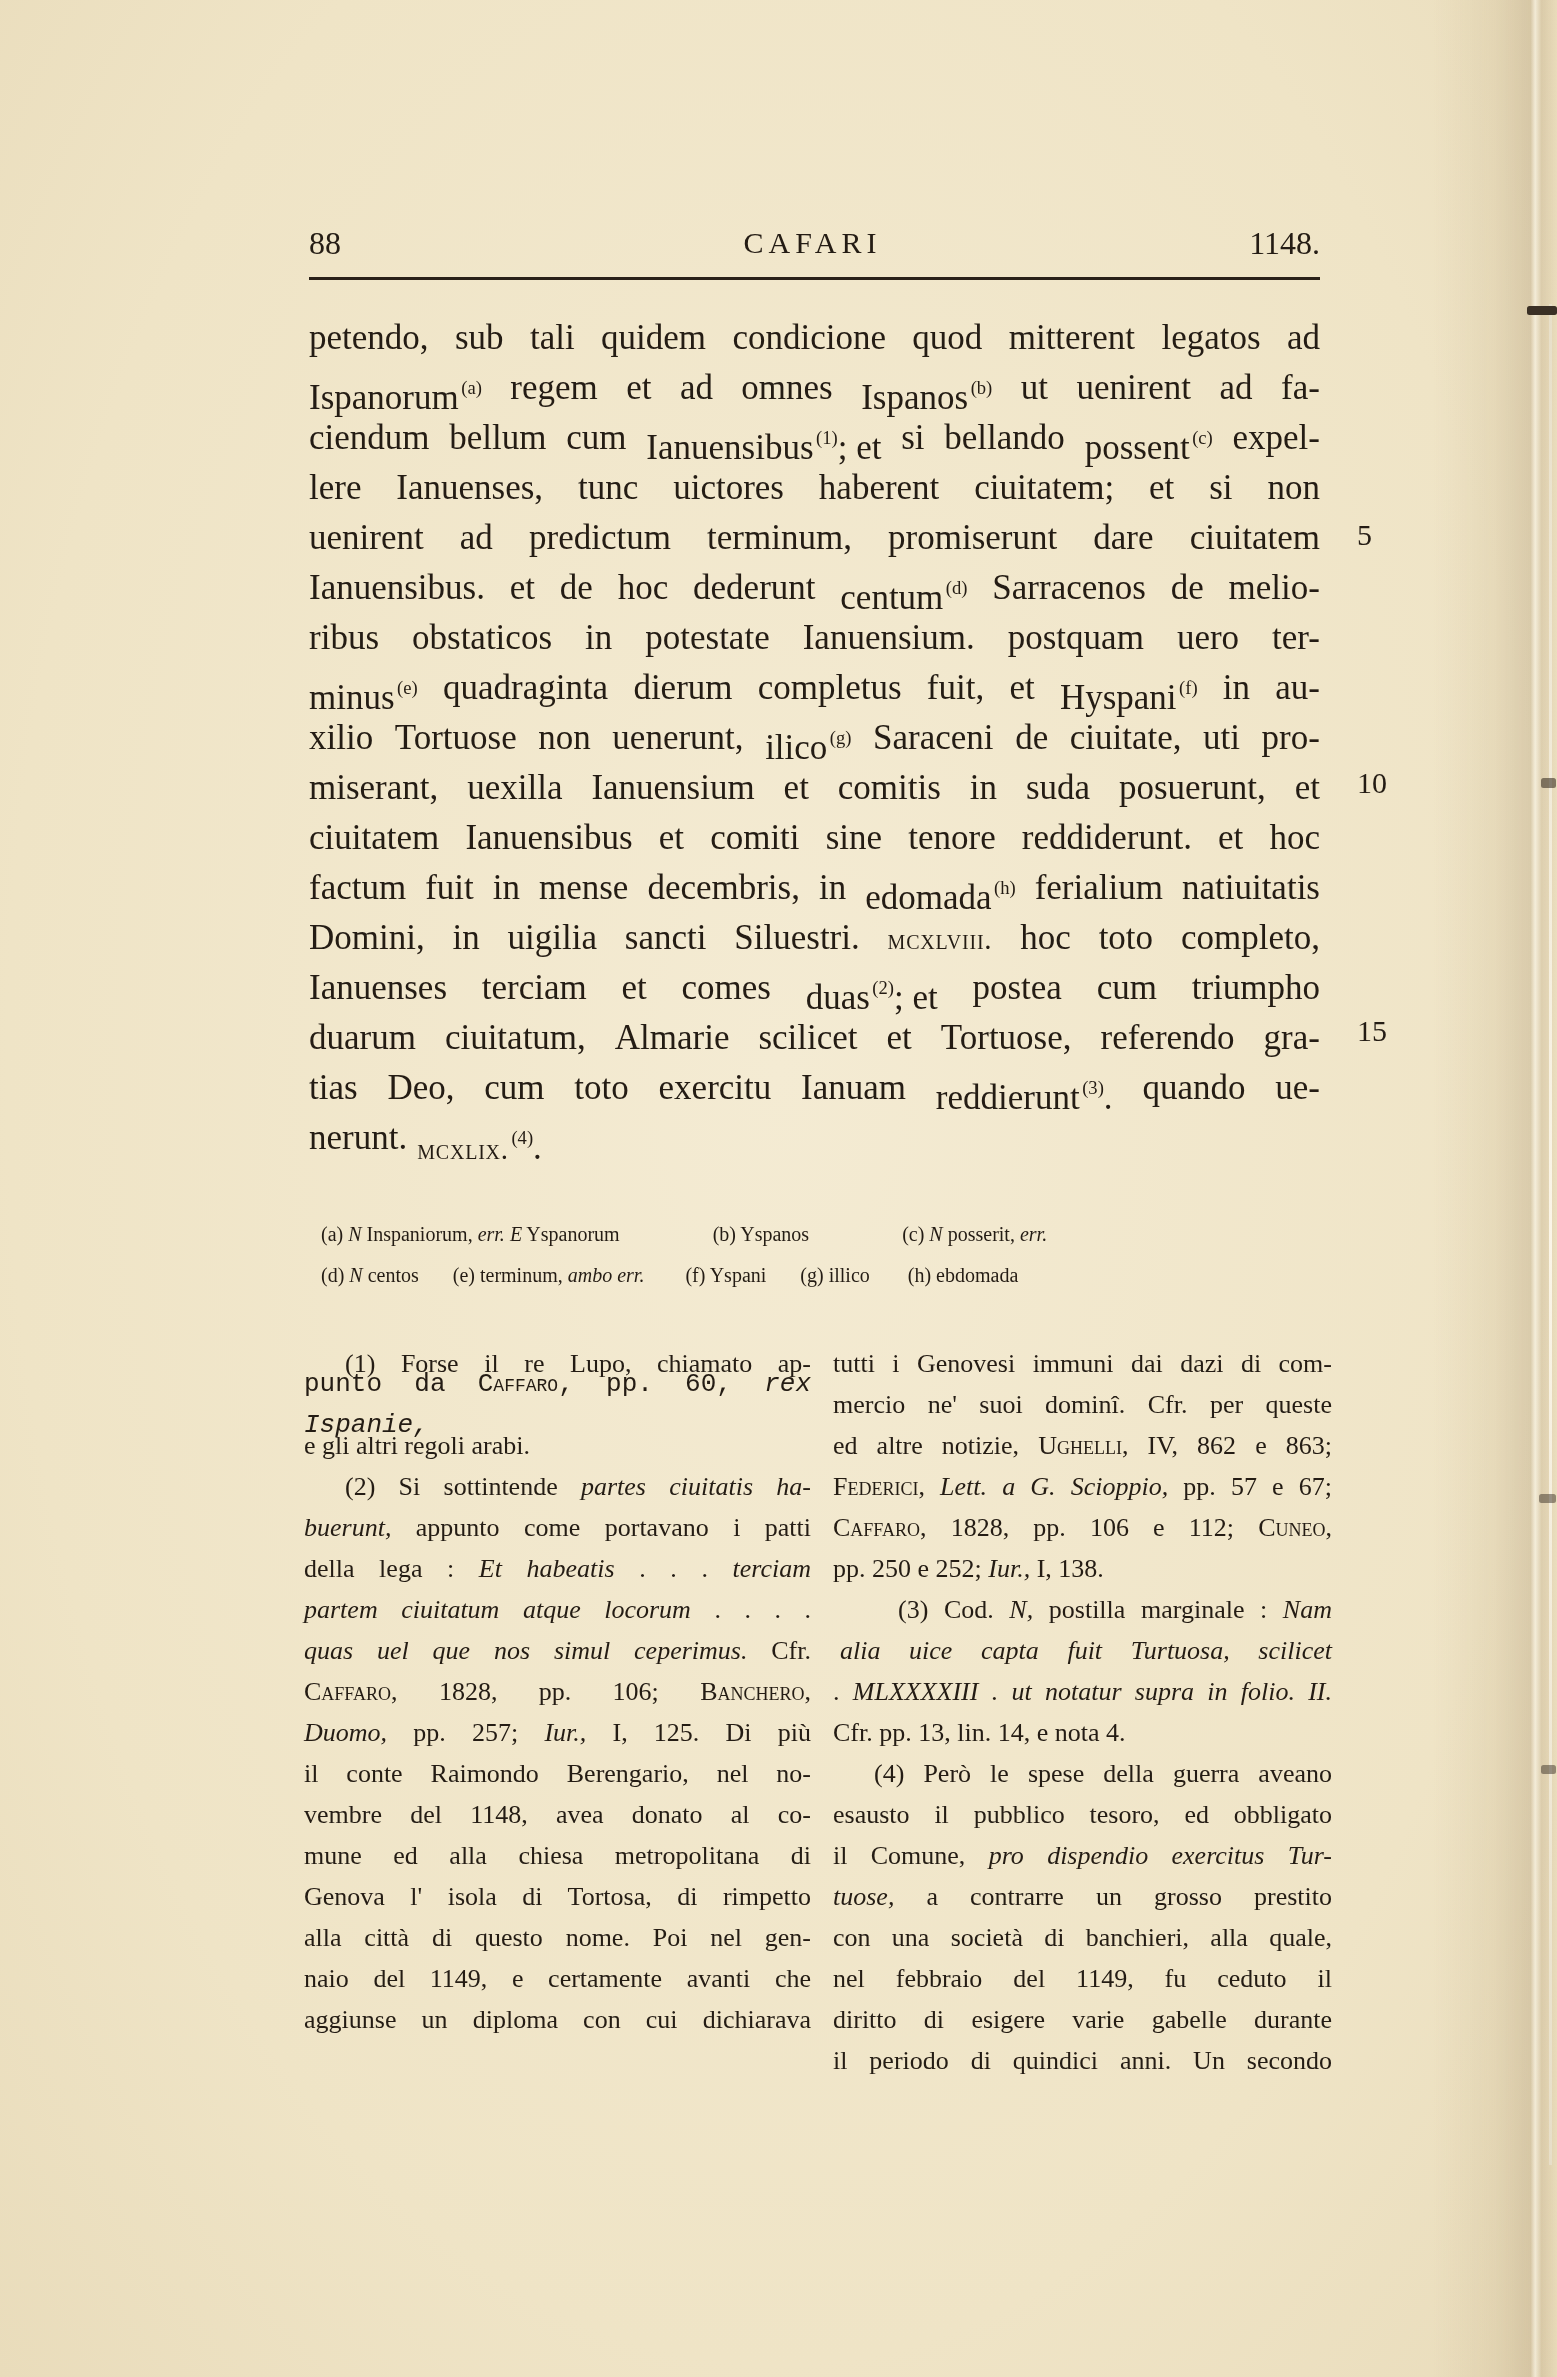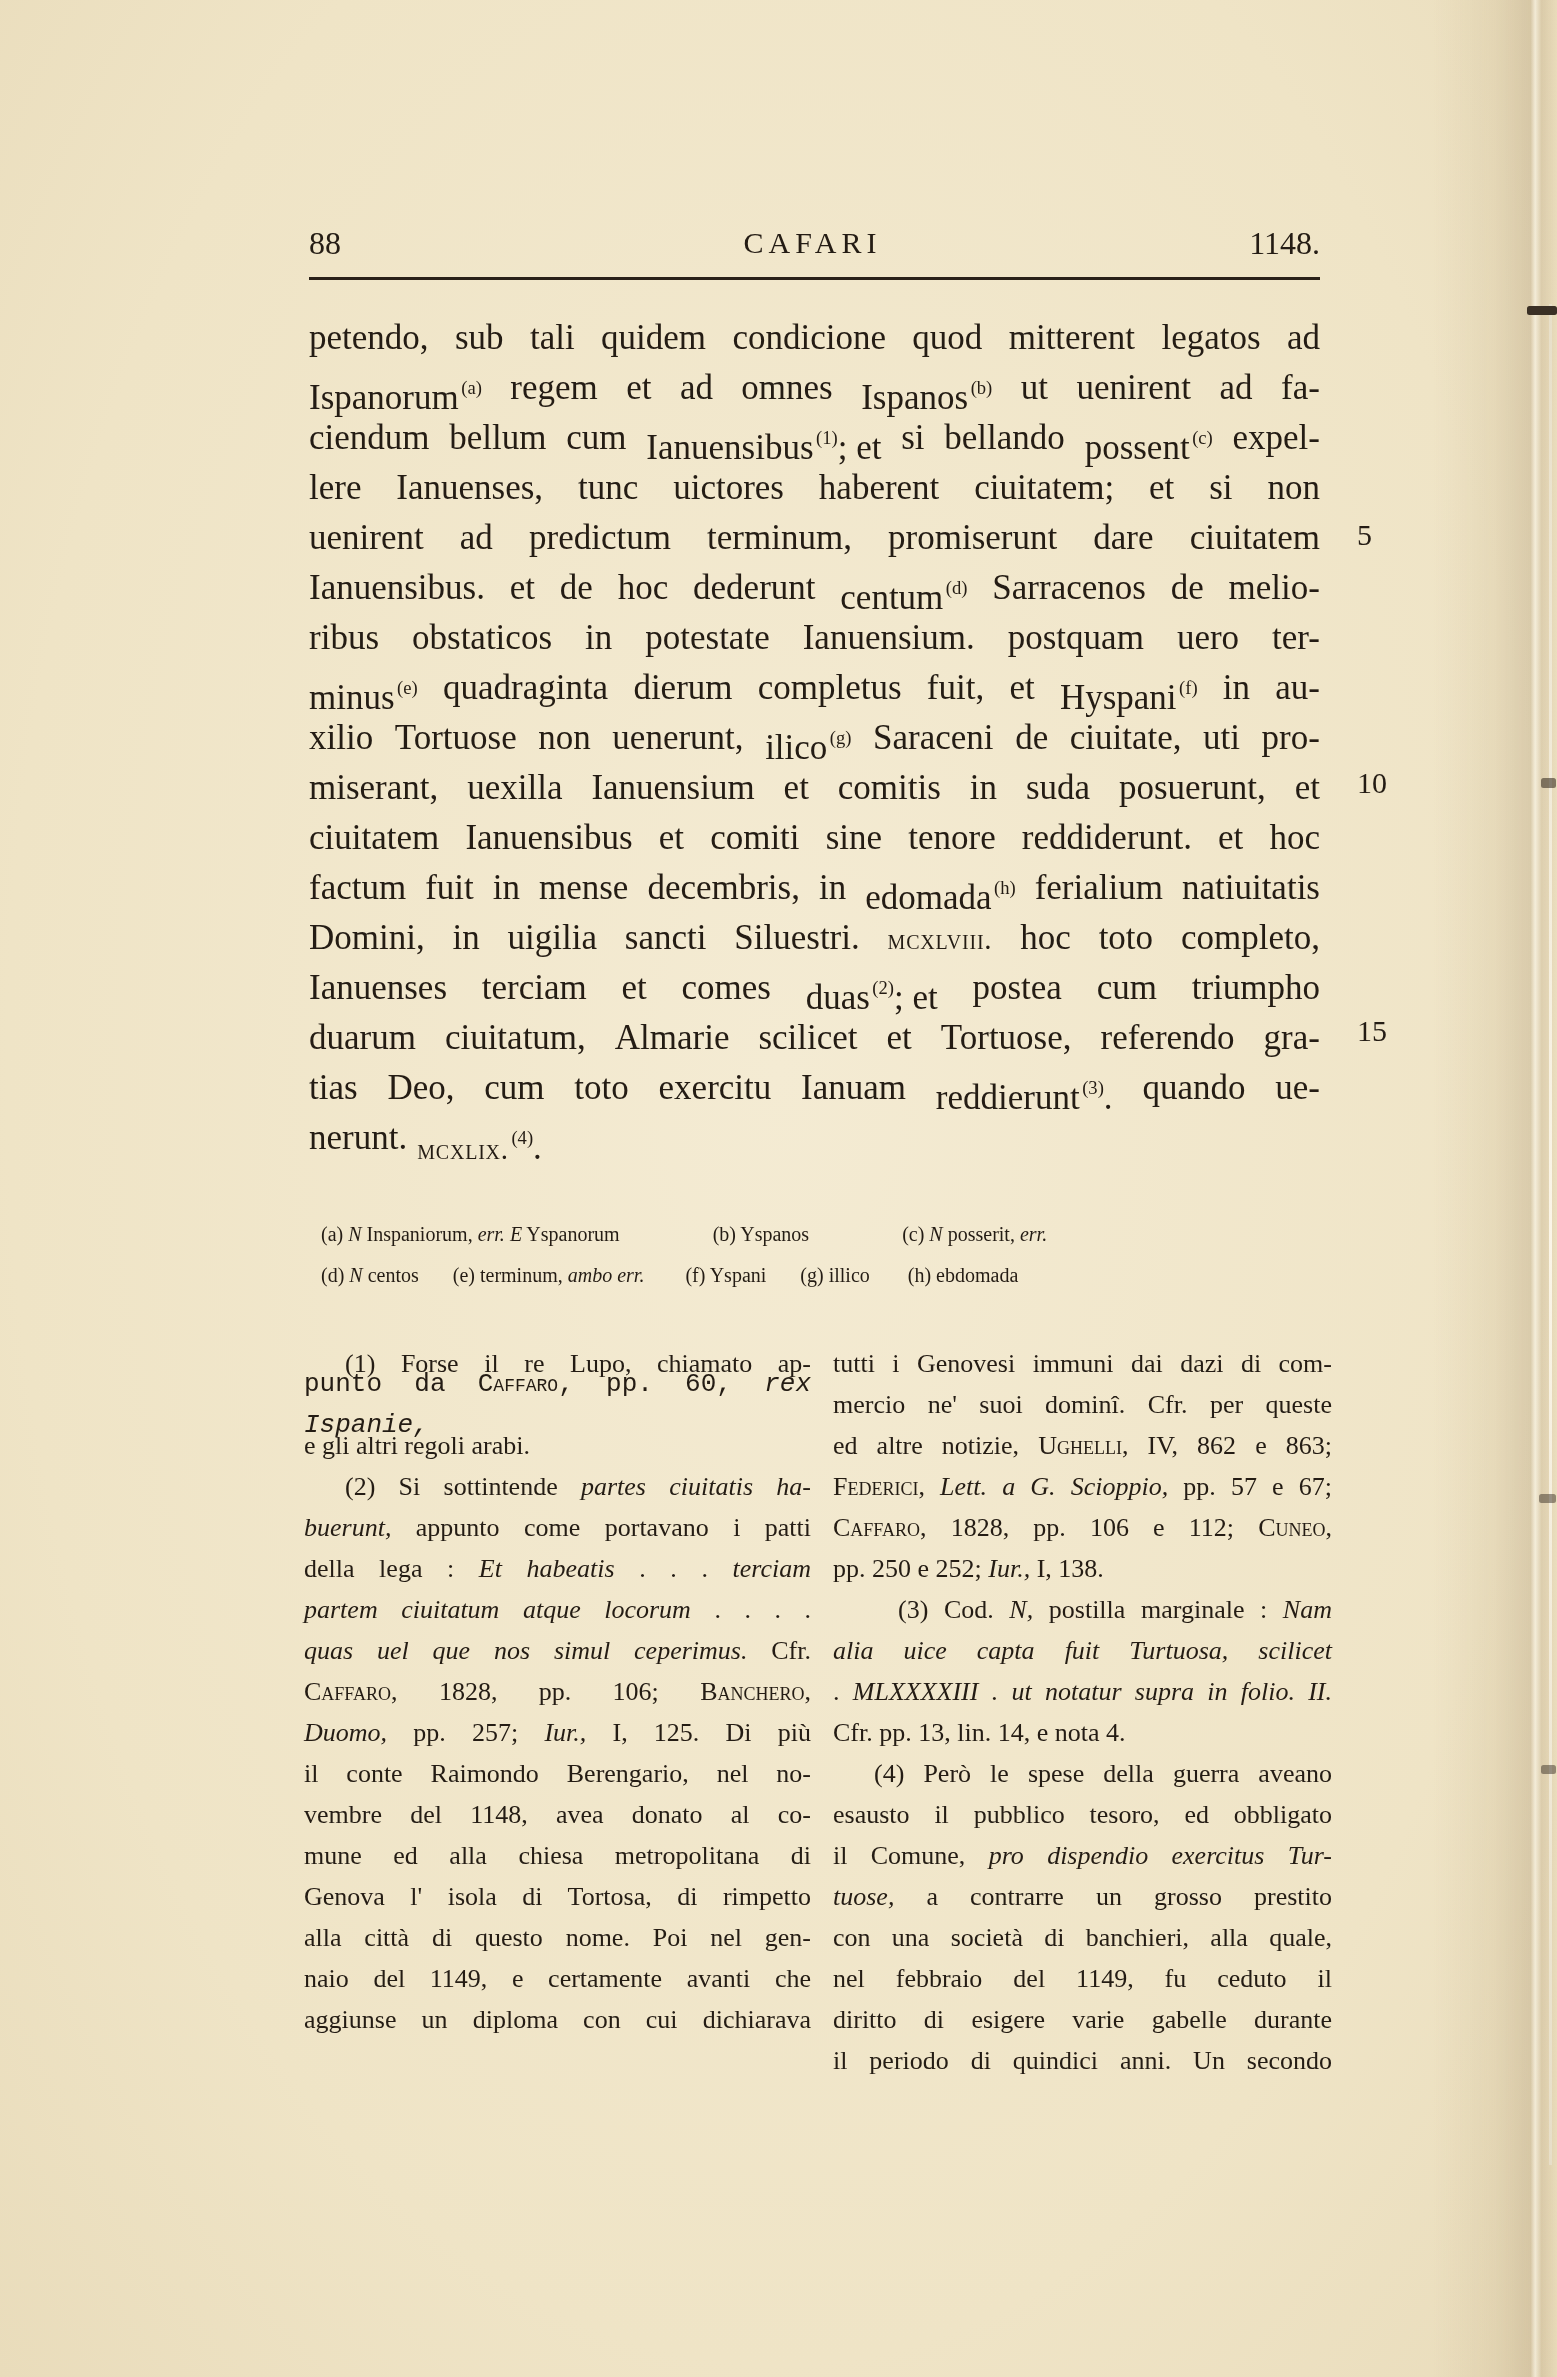--- a/index.html
+++ b/index.html
@@ -319,21 +319,21 @@
     <div class="note-line">
       <span style="width: 100%; text-align: justify; text-align-last: justify; white-space: normal; display: block;"><span class="sc2">Caffaro</span>, 1828, pp. 106 e 112; <span class="sc2">Cuneo</span>,</span>
     </div>
     <div class="note-line end">
       <span style="width: 100%; text-align: left; text-align-last: left; white-space: normal; display: block;">pp. 250 e 252; <i>Iur.,</i> I, 138.</span>
     </div>
     <div class="note-line indent">
       <span style="width: 100%; text-align: justify; text-align-last: justify; white-space: normal; display: block; margin-left: 24px;">(3) Cod. <i>N,</i> postilla marginale : <i>Nam</i></span>
     </div>
     <div class="note-line">
-      <span style="width: 100%; text-align: justify; text-align-last: justify; white-space: normal; display: block;"><i>alia uice capta fuit Turtuosa, scilicet</i></span>
+      <span style="width: 100%; text-align: justify; text-align-last: justify; white-space: normal; display: block; margin-left: 7px;"><i>alia uice capta fuit Turtuosa, scilicet</i></span>
     </div>
     <div class="note-line">
       <span style="width: 100%; text-align: justify; text-align-last: justify; white-space: normal; display: block;">. <i>MLXXXXIII . ut notatur supra in folio. II.</i></span>
     </div>
     <div class="note-line end">
       <span style="width: 100%; text-align: left; text-align-last: left; white-space: normal; display: block;">Cfr. pp. 13, lin. 14, e nota 4.</span>
     </div>
     <div class="note-line indent">
       <span style="width: 100%; text-align: justify; text-align-last: justify; white-space: normal; display: block;">(4) Però le spese della guerra aveano</span>
     </div>

